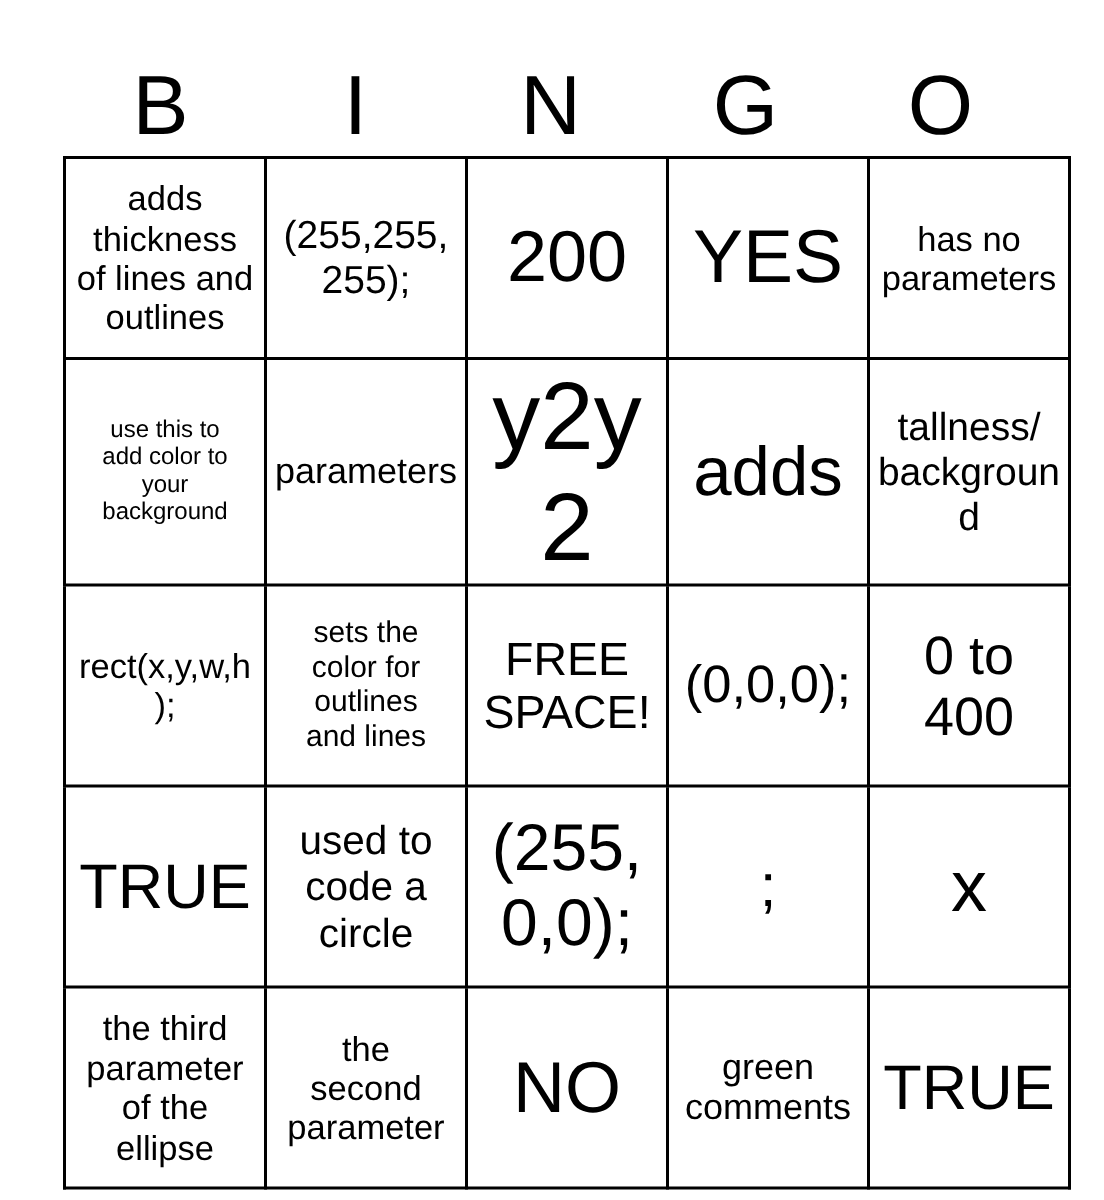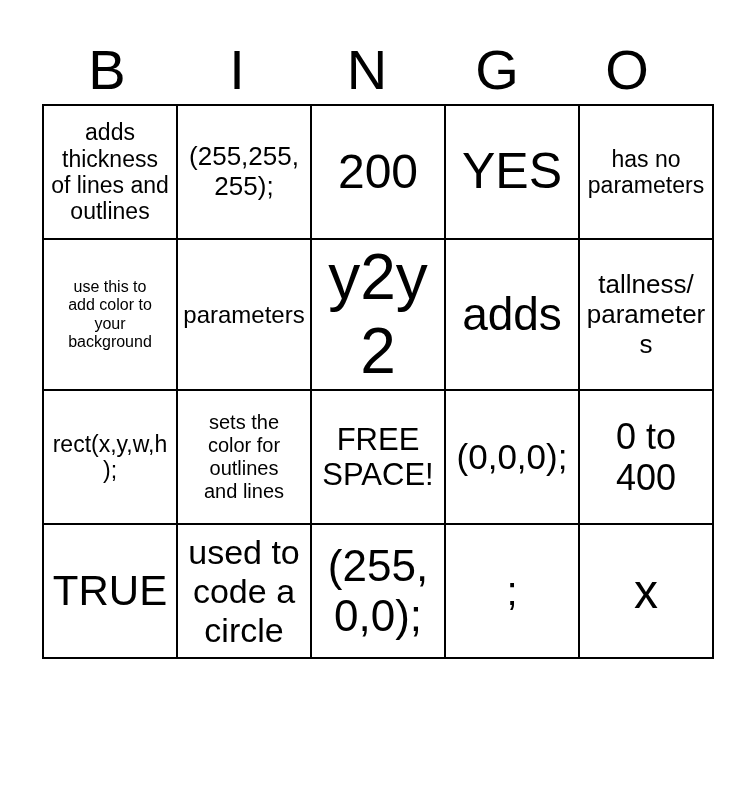--- a/index.html
+++ b/index.html
@@ -77,41 +77,54 @@
       </tr>
       <tr>
         <td style="font-size:16px">use this to
 add color to
 your
 background</td>
         <td style="font-size:24px">parameters</td>
         <td style="font-size:64px">y2y2</td>
         <td style="font-size:46px">adds</td>
         <td style="font-size:26px">tallness/
-parameters</td>
+background</td>
       </tr>
       <tr>
         <td style="font-size:23px">rect(x,y,w,h
 );</td>
         <td style="font-size:20px">sets the
 color for
 outlines
 and lines</td>
         <td style="font-size:31px">FREE
 SPACE!</td>
         <td style="font-size:35px">(0,0,0);</td>
         <td style="font-size:36px">0 to
 400</td>
       </tr>
       <tr>
         <td style="font-size:42px">TRUE</td>
-        <td style="font-size:34px">used to
+        <td style="font-size:27px">used to
 code a
 circle</td>
         <td style="font-size:44px">(255,
 0,0);</td>
         <td style="font-size:40px">;</td>
         <td style="font-size:48px">x</td>
       </tr>
+      <tr>
+        <td style="font-size:23px">the third
+parameter
+of the
+ellipse</td>
+        <td style="font-size:23px">the
+second
+parameter</td>
+        <td style="font-size:48px">NO</td>
+        <td style="font-size:24px">green
+comments</td>
+        <td style="font-size:42px">TRUE</td>
+      </tr>
     </tbody>
   </table>
 
 </div>
 
 </body></html>

